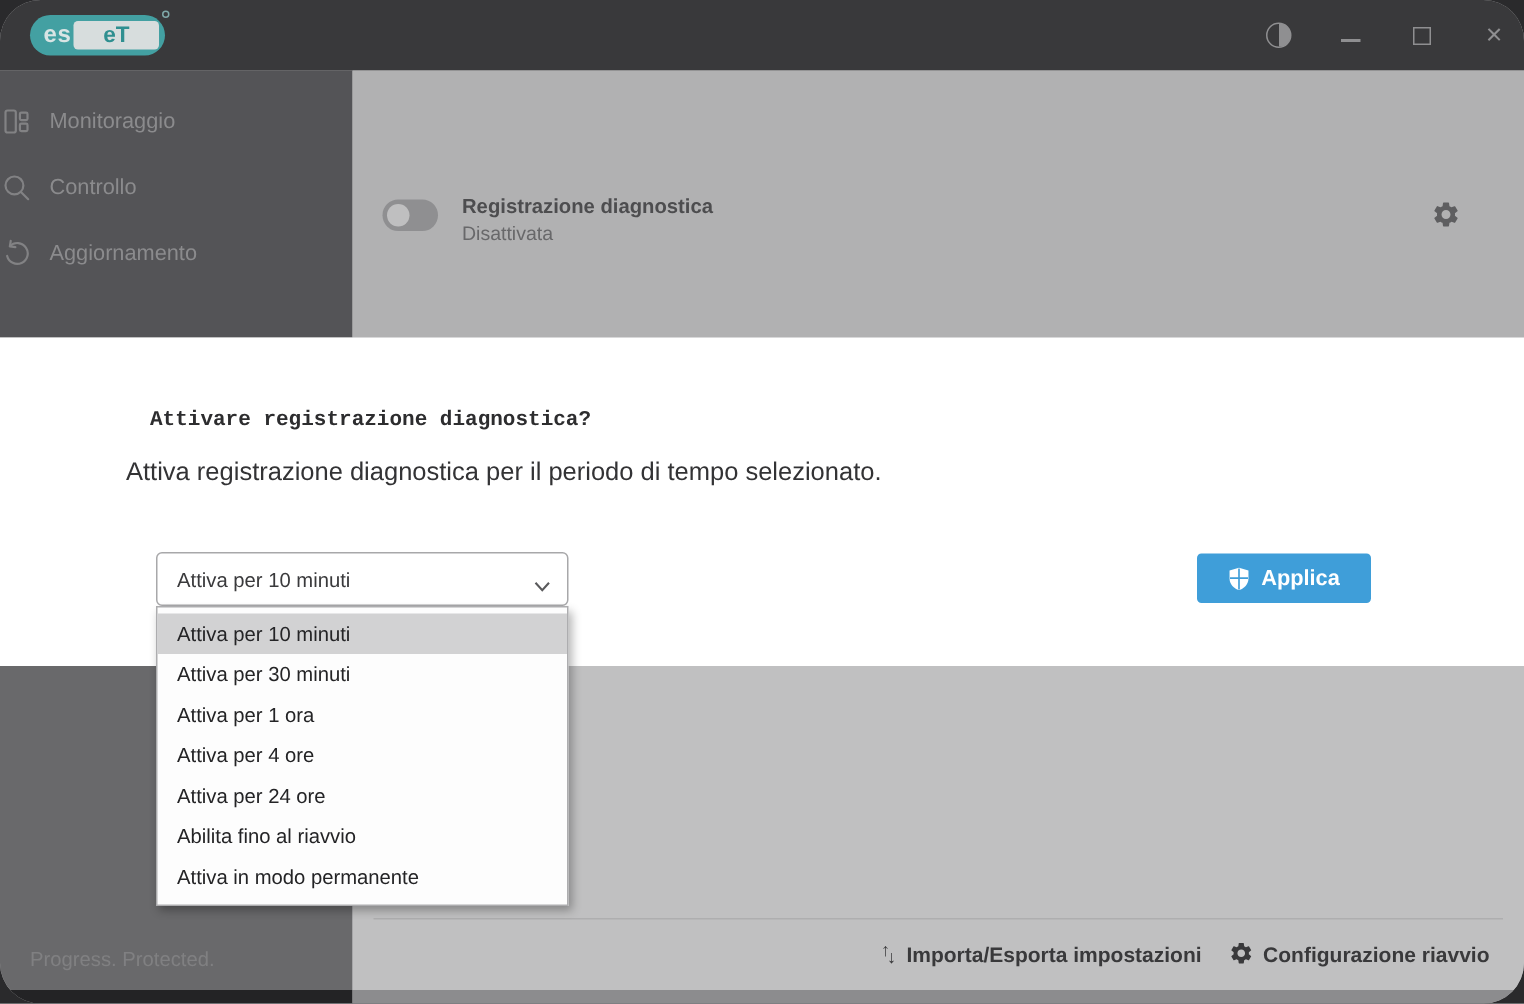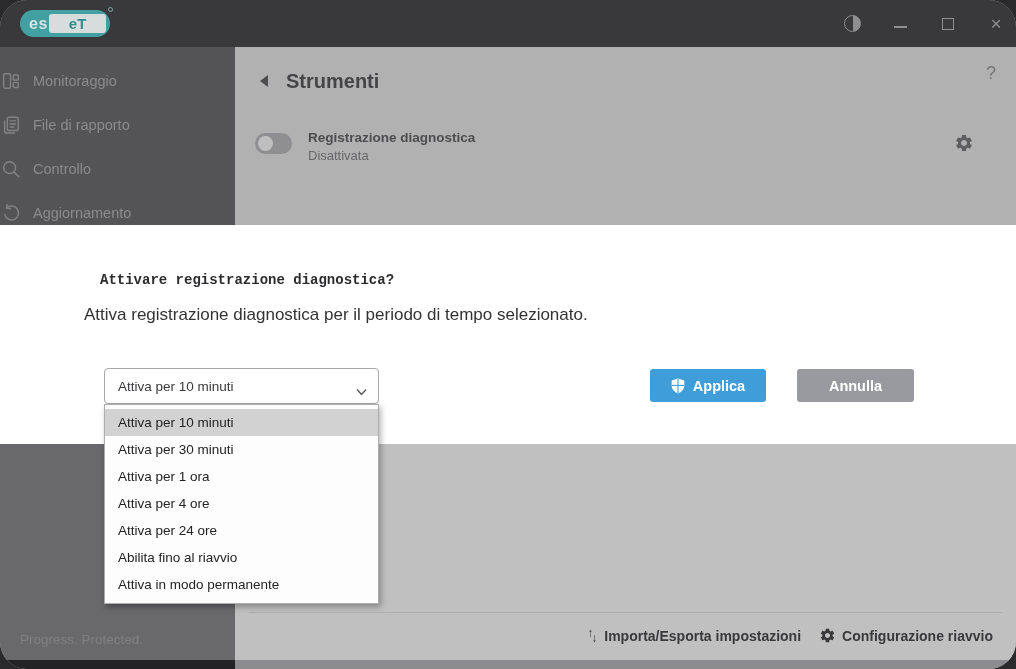--- a/index.html
+++ b/index.html
@@ -114,52 +114,35 @@
     <div class="side-item" style="margin-top:12px;">
       <svg viewBox="0 0 24 24">
           <rect x="4" y="4" width="7.5" height="16" rx="1.5"></rect>
           <rect x="14.5" y="5.5" width="5.5" height="5.5" rx="1"></rect>
           <rect x="14.5" y="13.5" width="5.5" height="5.5" rx="1"></rect>
         </svg>
       <span class="side-label">Monitoraggio</span>
     </div>
     <div class="side-item">
       <svg viewBox="0 0 24 24">
-          <rect x="8" y="3.5" width="12" height="14.5" rx="2"></rect>
-          <line x1="11" y1="7.5" x2="17" y2="7.5"></line>
-          <line x1="11" y1="10.8" x2="17" y2="10.8"></line>
-          <line x1="11" y1="14.1" x2="15" y2="14.1"></line>
-          <path d="M5 7.5 V18.5 a2.3 2.3 0 0 0 2.3 2.3 H16"></path>
-        </svg>
-      <span class="side-label">File di rapporto</span>
-    </div>
-    <div class="side-item">
-      <svg viewBox="0 0 24 24">
           <circle cx="10.5" cy="10.5" r="6.5"></circle>
           <line x1="15.4" y1="15.4" x2="20.5" y2="20.5"></line>
         </svg>
       <span class="side-label">Controllo</span>
     </div>
     <div class="side-item">
       <svg viewBox="0 0 24 24">
           <path d="M7.2 6.6 A7.6 7.6 0 1 1 5.2 13.8"></path>
           <polyline points="7.8,2.8 7.2,6.8 11.2,7.4"></polyline>
         </svg>
       <span class="side-label">Aggiornamento</span>
     </div>
   </div>
 
   <div class="main-top">
-    <div class="main-header">
-      <div class="back-btn">
-          <span class="back-tri"></span>
-        </div>
-      <span class="page-title">Strumenti</span>
-      <span class="help-q">?</span>
-    </div>
     <div class="toggle-row">
       <div class="toggle">
           <span class="toggle-knob"></span>
         </div>
       <div class="toggle-text">
         <div class="toggle-label">Registrazione diagnostica</div>
         <div class="toggle-status">Disattivata</div>
       </div>
     </div>
     <div class="gear-btn">
@@ -180,23 +163,20 @@
     </div>
     <div class="btn-row">
       <button class="btn btn-apply">
         <svg viewBox="0 0 14 16">
             <path d="M7 0.5 L13.3 2.4 V7.6 C13.3 11.6 10.4 14.2 7 15.4 C3.6 14.2 0.7 11.6 0.7 7.6 V2.4 Z" fill="#ffffff"></path>
             <line x1="7" y1="1" x2="7" y2="15" stroke="#3f9ed9" stroke-width="1.1"></line>
             <line x1="1" y1="7.4" x2="13" y2="7.4" stroke="#3f9ed9" stroke-width="1.1"></line>
           </svg>
         <span>Applica</span>
       </button>
-      <button class="btn btn-cancel">
-        <span>Annulla</span>
-      </button>
     </div>
   </div>
 
   <div class="dropdown">
     <div class="dd-item highlight">Attiva per 10 minuti</div>
     <div class="dd-item">Attiva per 30 minuti</div>
     <div class="dd-item">Attiva per 1 ora</div>
     <div class="dd-item">Attiva per 4 ore</div>
     <div class="dd-item">Attiva per 24 ore</div>
     <div class="dd-item">Abilita fino al riavvio</div>

